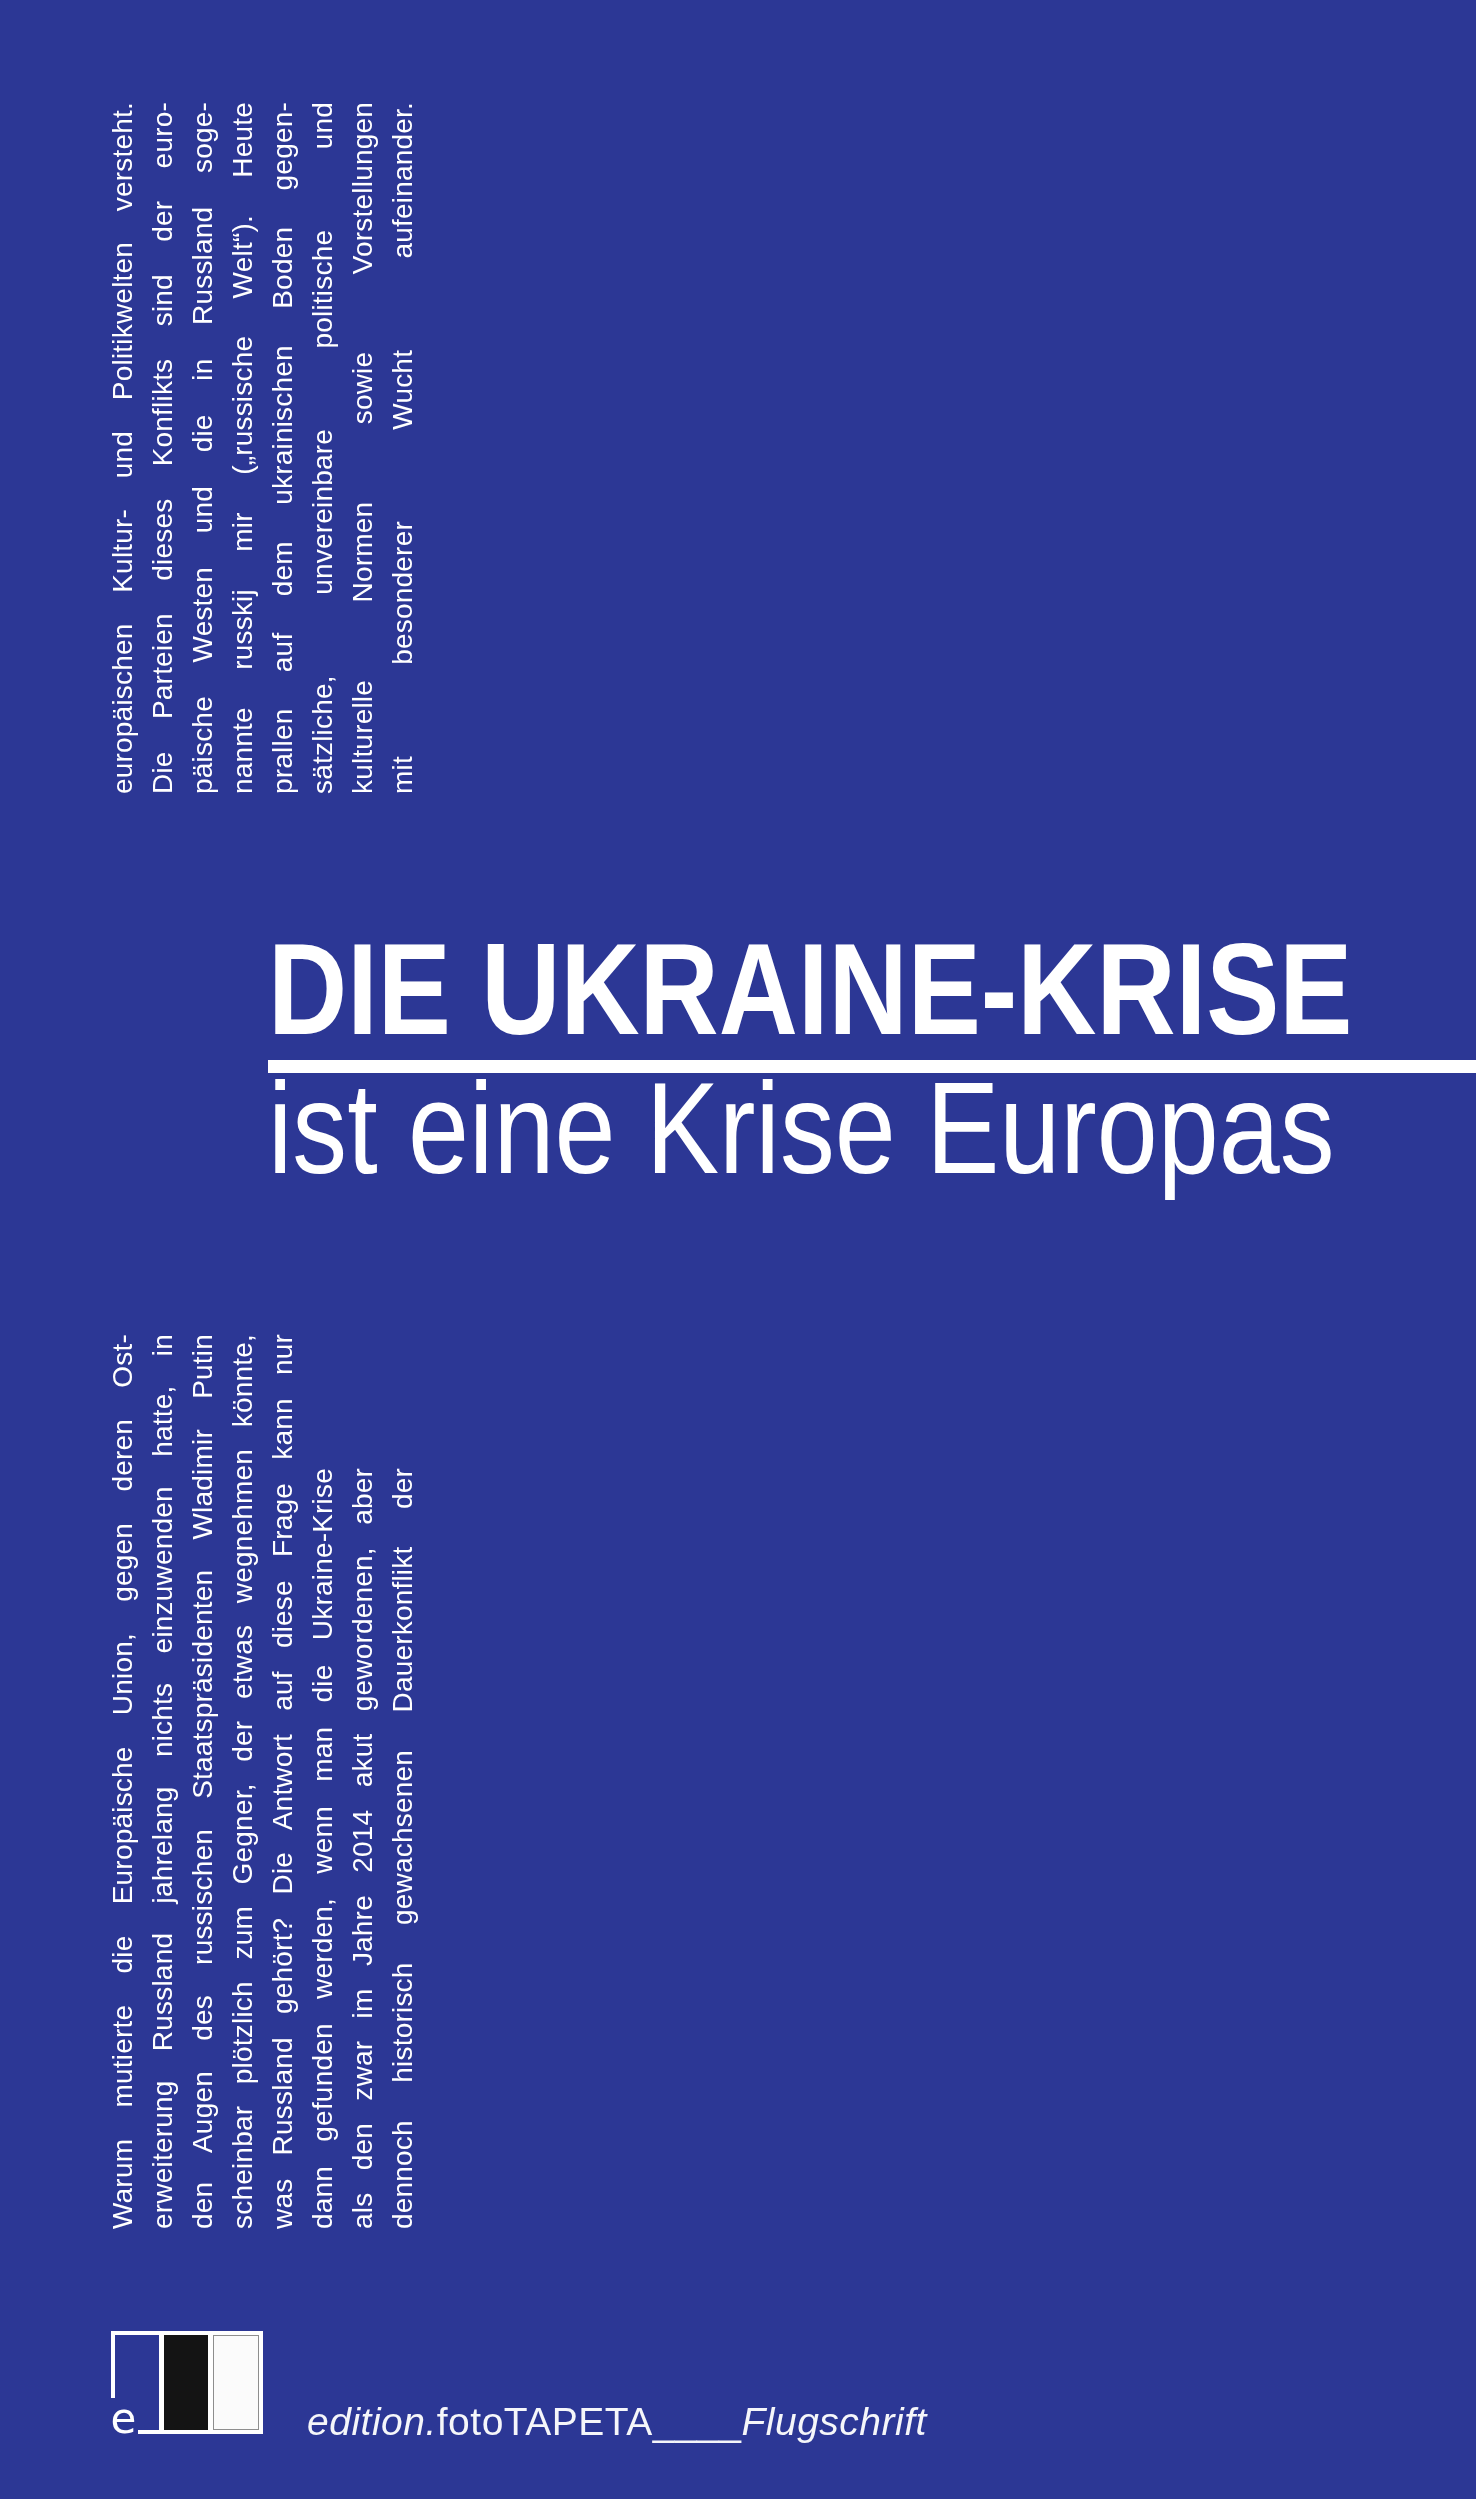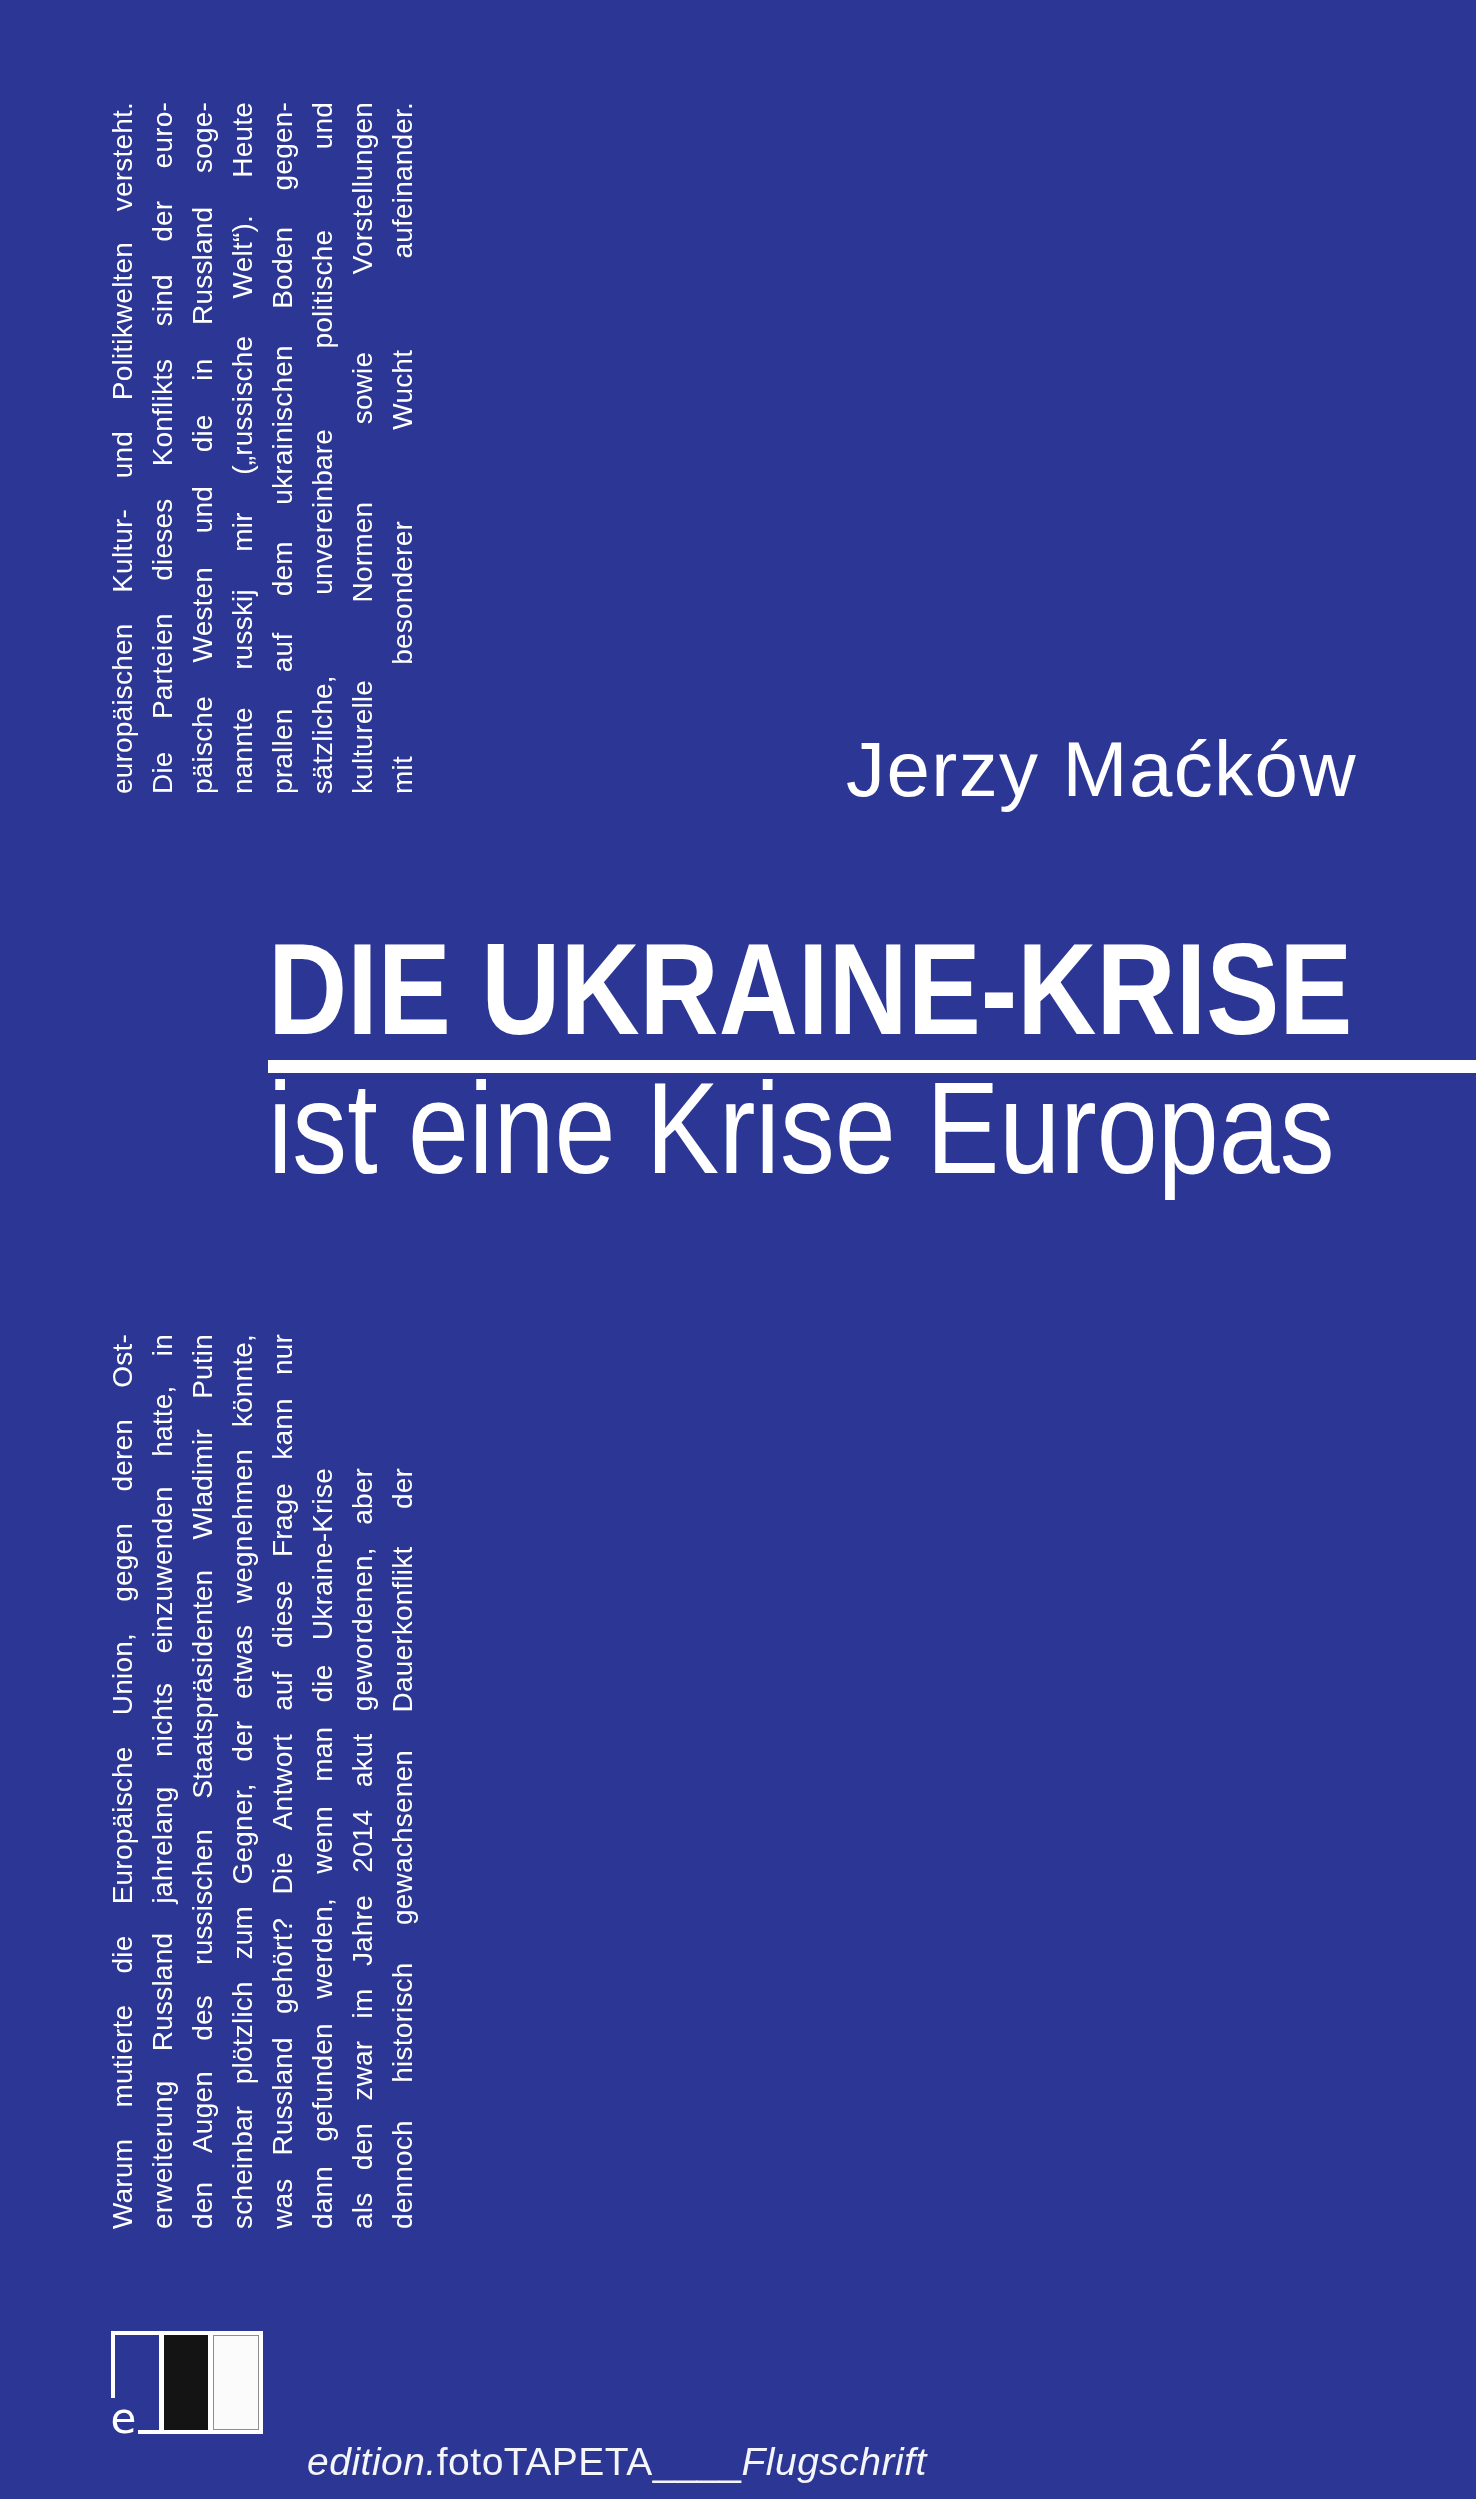--- a/index.html
+++ b/index.html
@@ -113,41 +113,39 @@
   }
 
   
   #imprint {
     position: absolute;
     left: 307px; top: 2402px;
     font-size: 39px; line-height: 39px;
     letter-spacing: 0.5px;
     white-space: nowrap;
     color: #f5f6fa;
-    margin-top: 40px;
   }
   #imprint .it { font-style: italic; }
 </style>
 </head>
 <body>
 
 <div id="cover">
 
   <div id="top-paragraph" class="rot-block">
     <div class="ln">europäischen Kultur- und Politikwelten versteht.</div>
     <div class="ln">Die Parteien dieses Konflikts sind der euro-</div>
     <div class="ln">päische Westen und die in Russland soge-</div>
     <div class="ln">nannte russkij mir („russische Welt“). Heute</div>
     <div class="ln">prallen auf dem ukrainischen Boden gegen-</div>
     <div class="ln">sätzliche, unvereinbare politische und</div>
     <div class="ln">kulturelle Normen sowie Vorstellungen</div>
     <div class="ln">mit besonderer Wucht aufeinander.</div>
   </div>
 
-  <div id="author">Jerzy Maćków</div>
 
   <div id="title">DIE UKRAINE-KRISE</div>
   <div id="title-rule"></div>
   <div id="subtitle">ist eine Krise Europas</div>
 
   <div id="bottom-paragraph" class="rot-block">
     <div class="ln">Warum mutierte die Europäische Union, gegen deren Ost-</div>
     <div class="ln">erweiterung Russland jahrelang nichts einzuwenden hatte, in</div>
     <div class="ln">den Augen des russischen Staatspräsidenten Wladimir Putin</div>
     <div class="ln">scheinbar plötzlich zum Gegner, der etwas wegnehmen könnte,</div>

